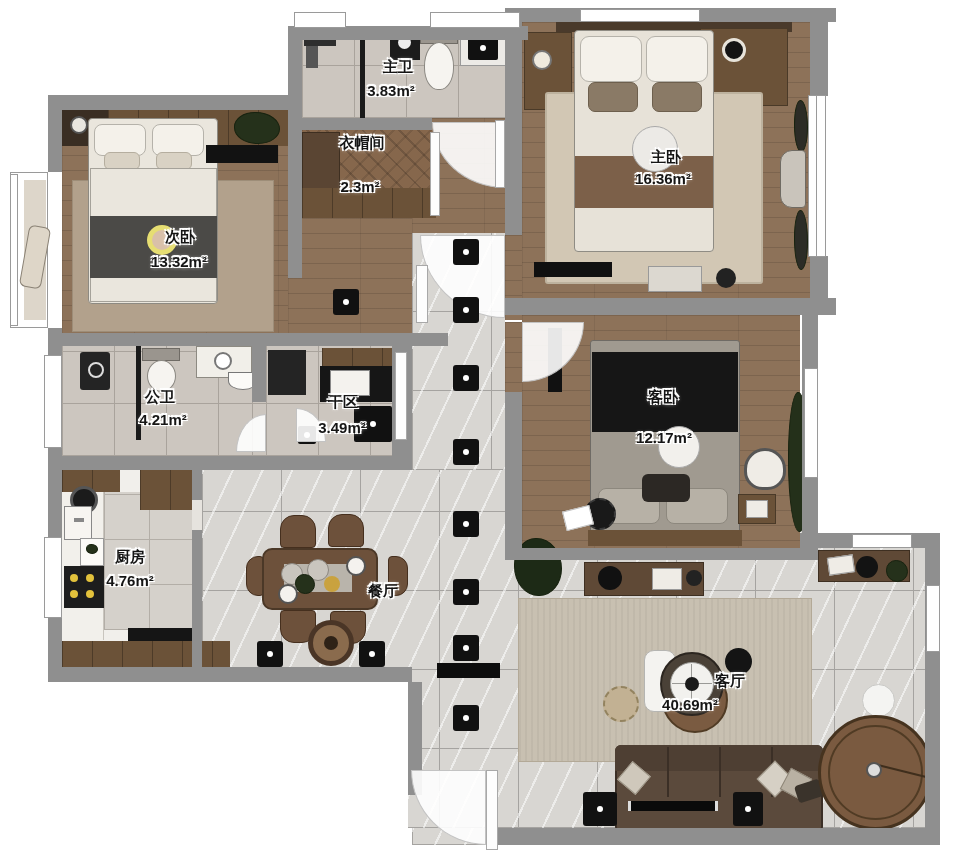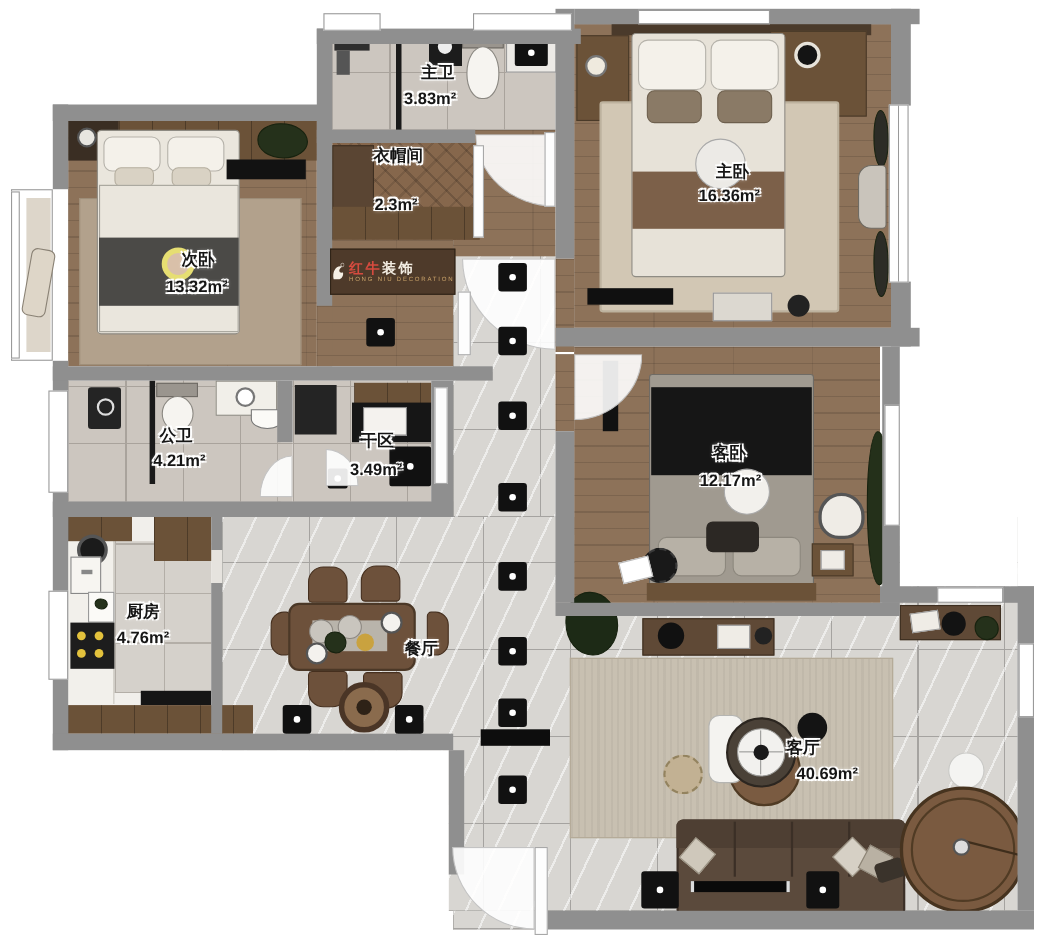--- a/index.html
+++ b/index.html
@@ -260,43 +260,33 @@
     <div class="abs light" style="left: 453px; top: 239px; width: 26px; height: 26px;"></div>
     <div class="abs light" style="left: 453px; top: 297px; width: 26px; height: 26px;"></div>
     <div class="abs light" style="left: 453px; top: 365px; width: 26px; height: 26px;"></div>
     <div class="abs light" style="left: 453px; top: 439px; width: 26px; height: 26px;"></div>
     <div class="abs light" style="left: 453px; top: 511px; width: 26px; height: 26px;"></div>
     <div class="abs light" style="left: 453px; top: 579px; width: 26px; height: 26px;"></div>
     <div class="abs light" style="left: 453px; top: 635px; width: 26px; height: 26px;"></div>
     <div class="abs light" style="left: 453px; top: 705px; width: 26px; height: 26px;"></div>
     <div class="abs light" style="left: 257px; top: 641px; width: 26px; height: 26px;"></div>
     <div class="abs light" style="left: 359px; top: 641px; width: 26px; height: 26px;"></div>
-    <div id="brand">
-    <svg width="16" height="22" viewBox="0 0 16 22">
-      <path d="M3 20 C1 11 6 3 13 5 C8 8 9 13 14 12 C15 15 13 19 10 20 Z" fill="#f5efe5"></path>
-      <circle cx="13.5" cy="3" r="2" fill="none" stroke="#f5efe5" stroke-width="0.7"></circle>
-    </svg>
-    <div>
-      <div class="cn"><span class="r">红牛</span><span class="w">装饰</span></div>
-      <div class="en">HONG NIU DECORATION</div>
-    </div>
-  </div>
 
   <div class="lbl" style="left:398px;top:66px">主卫</div>
   <div class="lbl" style="left:391px;top:90px">3.83m²</div>
   <div class="lbl" style="left:362px;top:142px">衣帽间</div>
   <div class="lbl" style="left:360px;top:186px">2.3m²</div>
   <div class="lbl" style="left:666px;top:156px">主卧</div>
   <div class="lbl" style="left:663px;top:178px">16.36m²</div>
   <div class="lbl" style="left:180px;top:236px">次卧</div>
   <div class="lbl" style="left:179px;top:261px">13.32m²</div>
   <div class="lbl" style="left:160px;top:396px">公卫</div>
   <div class="lbl" style="left:163px;top:419px">4.21m²</div>
   <div class="lbl" style="left:343px;top:401px">干区</div>
   <div class="lbl" style="left:342px;top:427px">3.49m²</div>
-  <div class="lbl" style="left:663px;top:412px">客卧</div>
+  <div class="lbl" style="left:663px;top:396px">客卧</div>
   <div class="lbl" style="left:664px;top:437px">12.17m²</div>
   <div class="lbl" style="left:130px;top:556px">厨房</div>
   <div class="lbl" style="left:130px;top:580px">4.76m²</div>
   <div class="lbl" style="left:383px;top:590px">餐厅</div>
   <div class="lbl" style="left:730px;top:680px">客厅</div>
-  <div class="lbl" style="left:752px;top:704px">40.69m²</div>
+  <div class="lbl" style="left:690px;top:704px">40.69m²</div>
 </div>
 
 </body></html>

